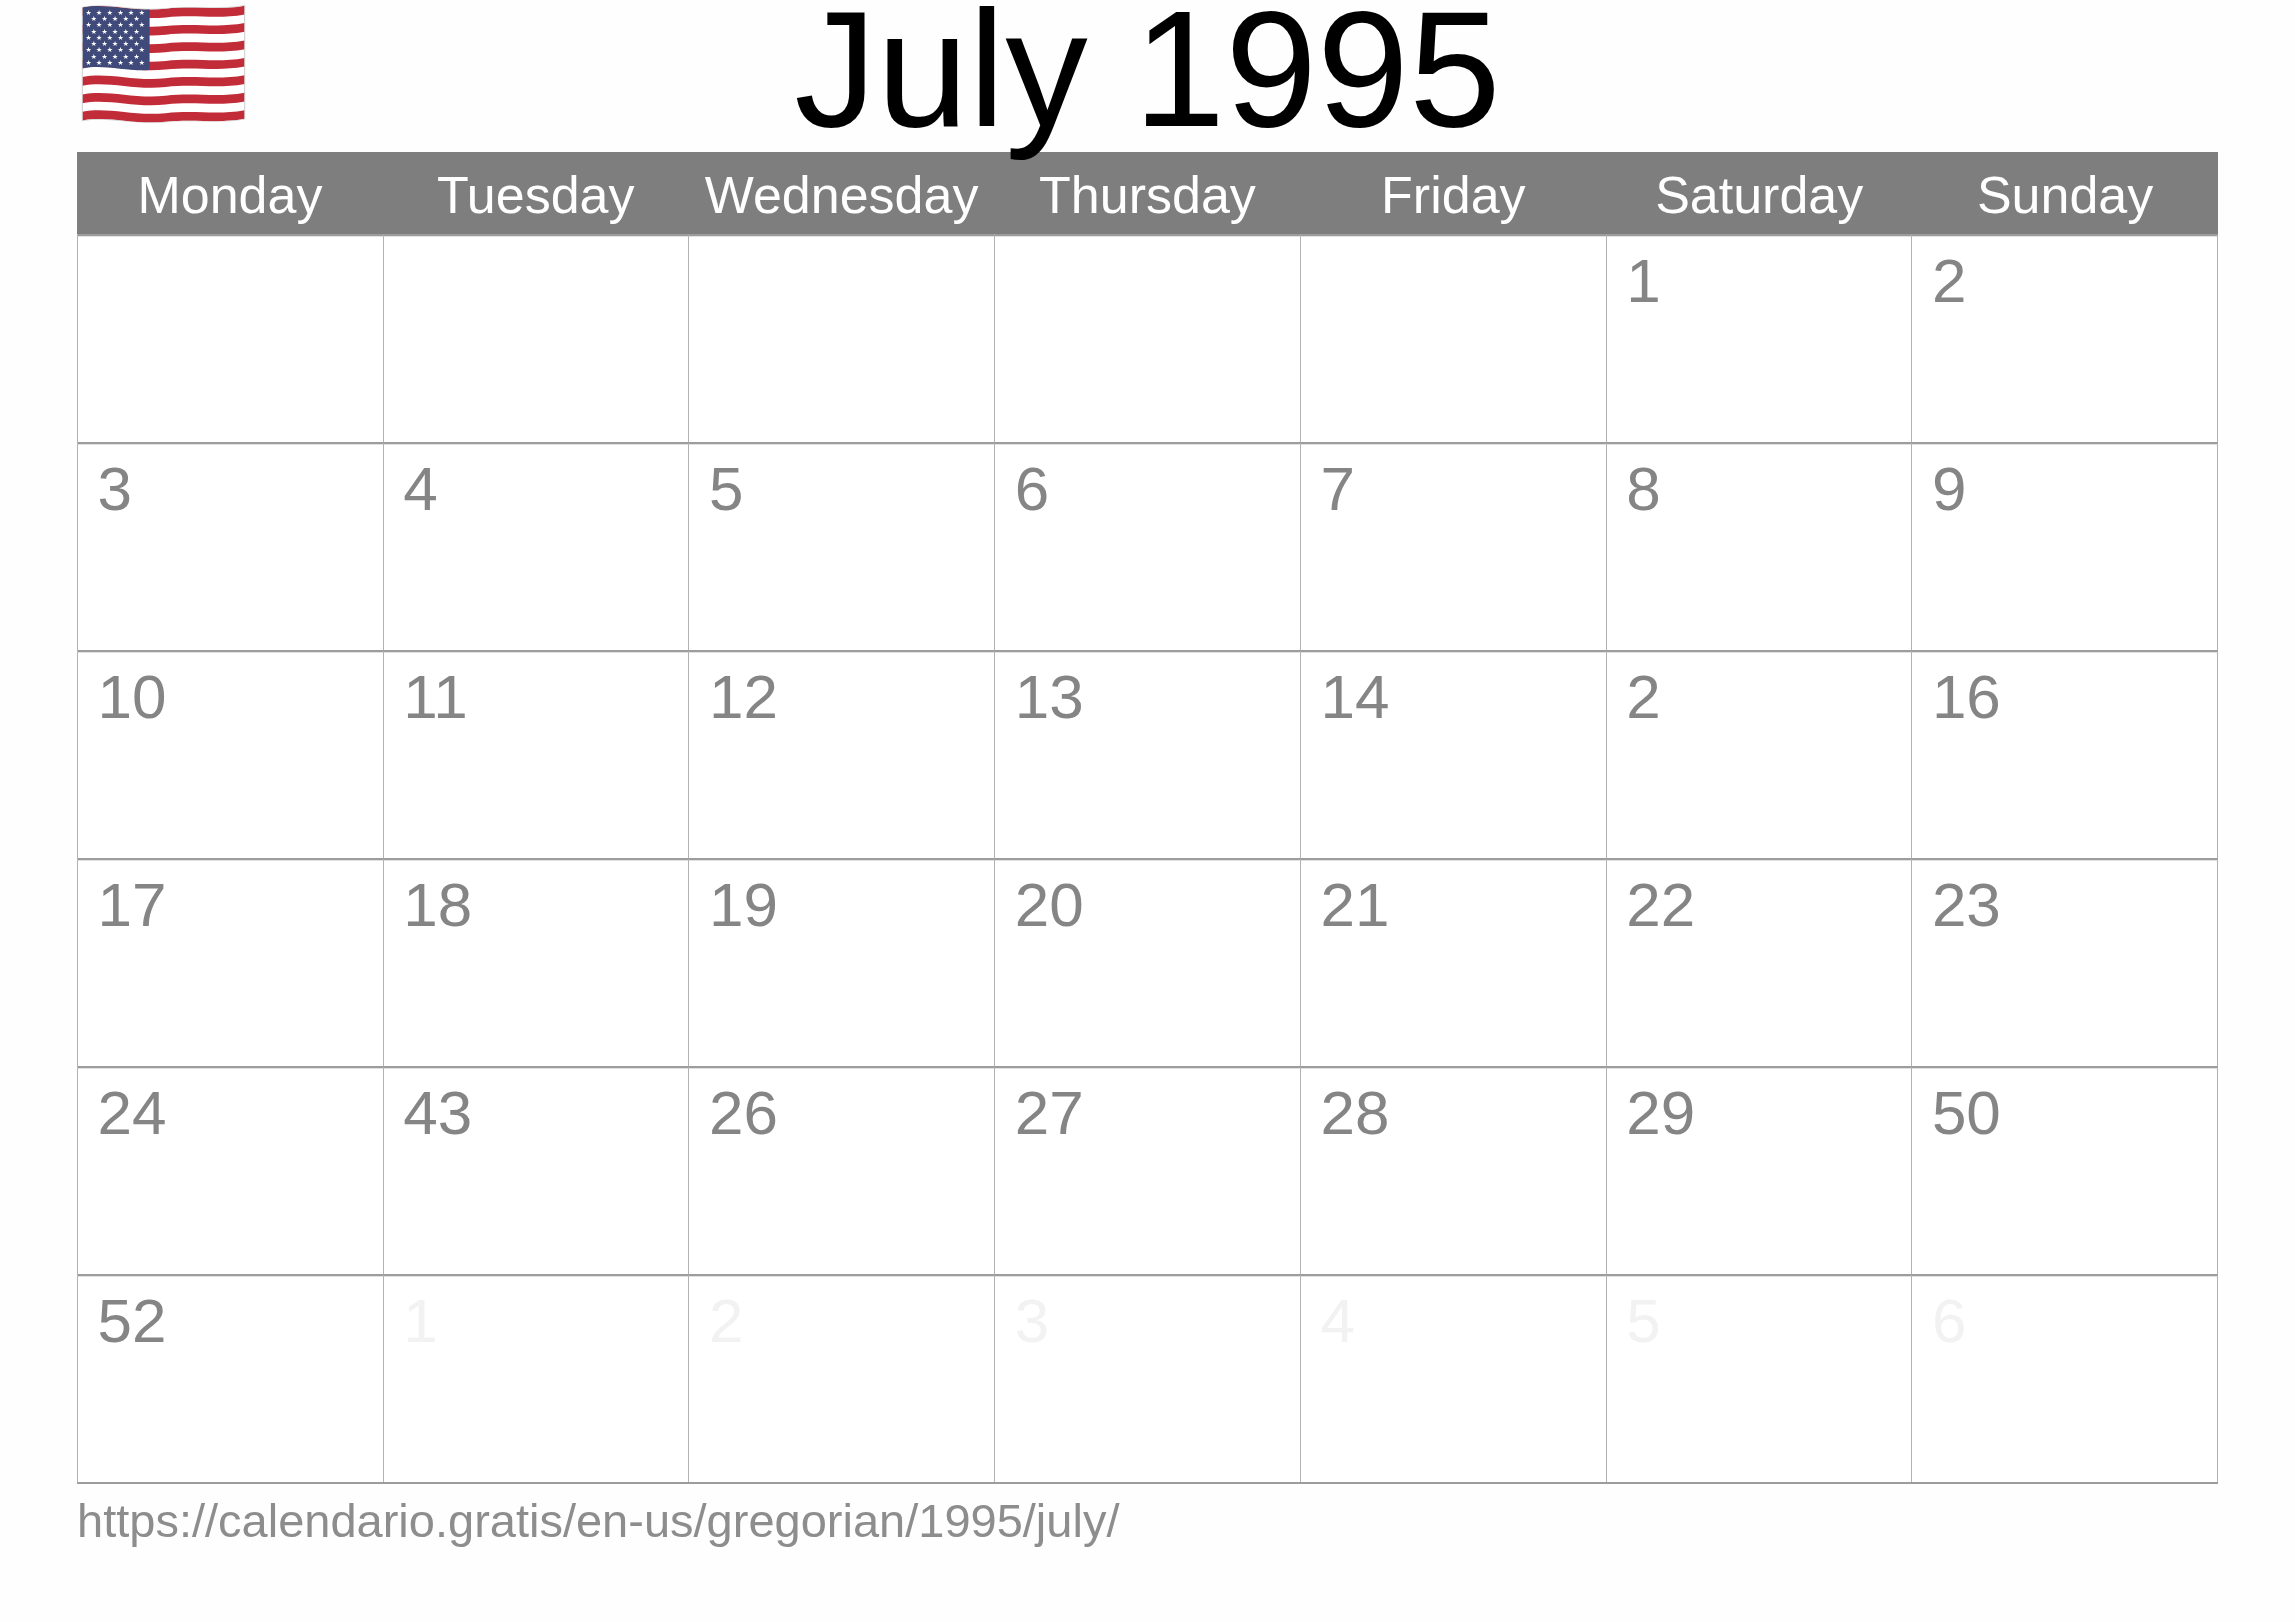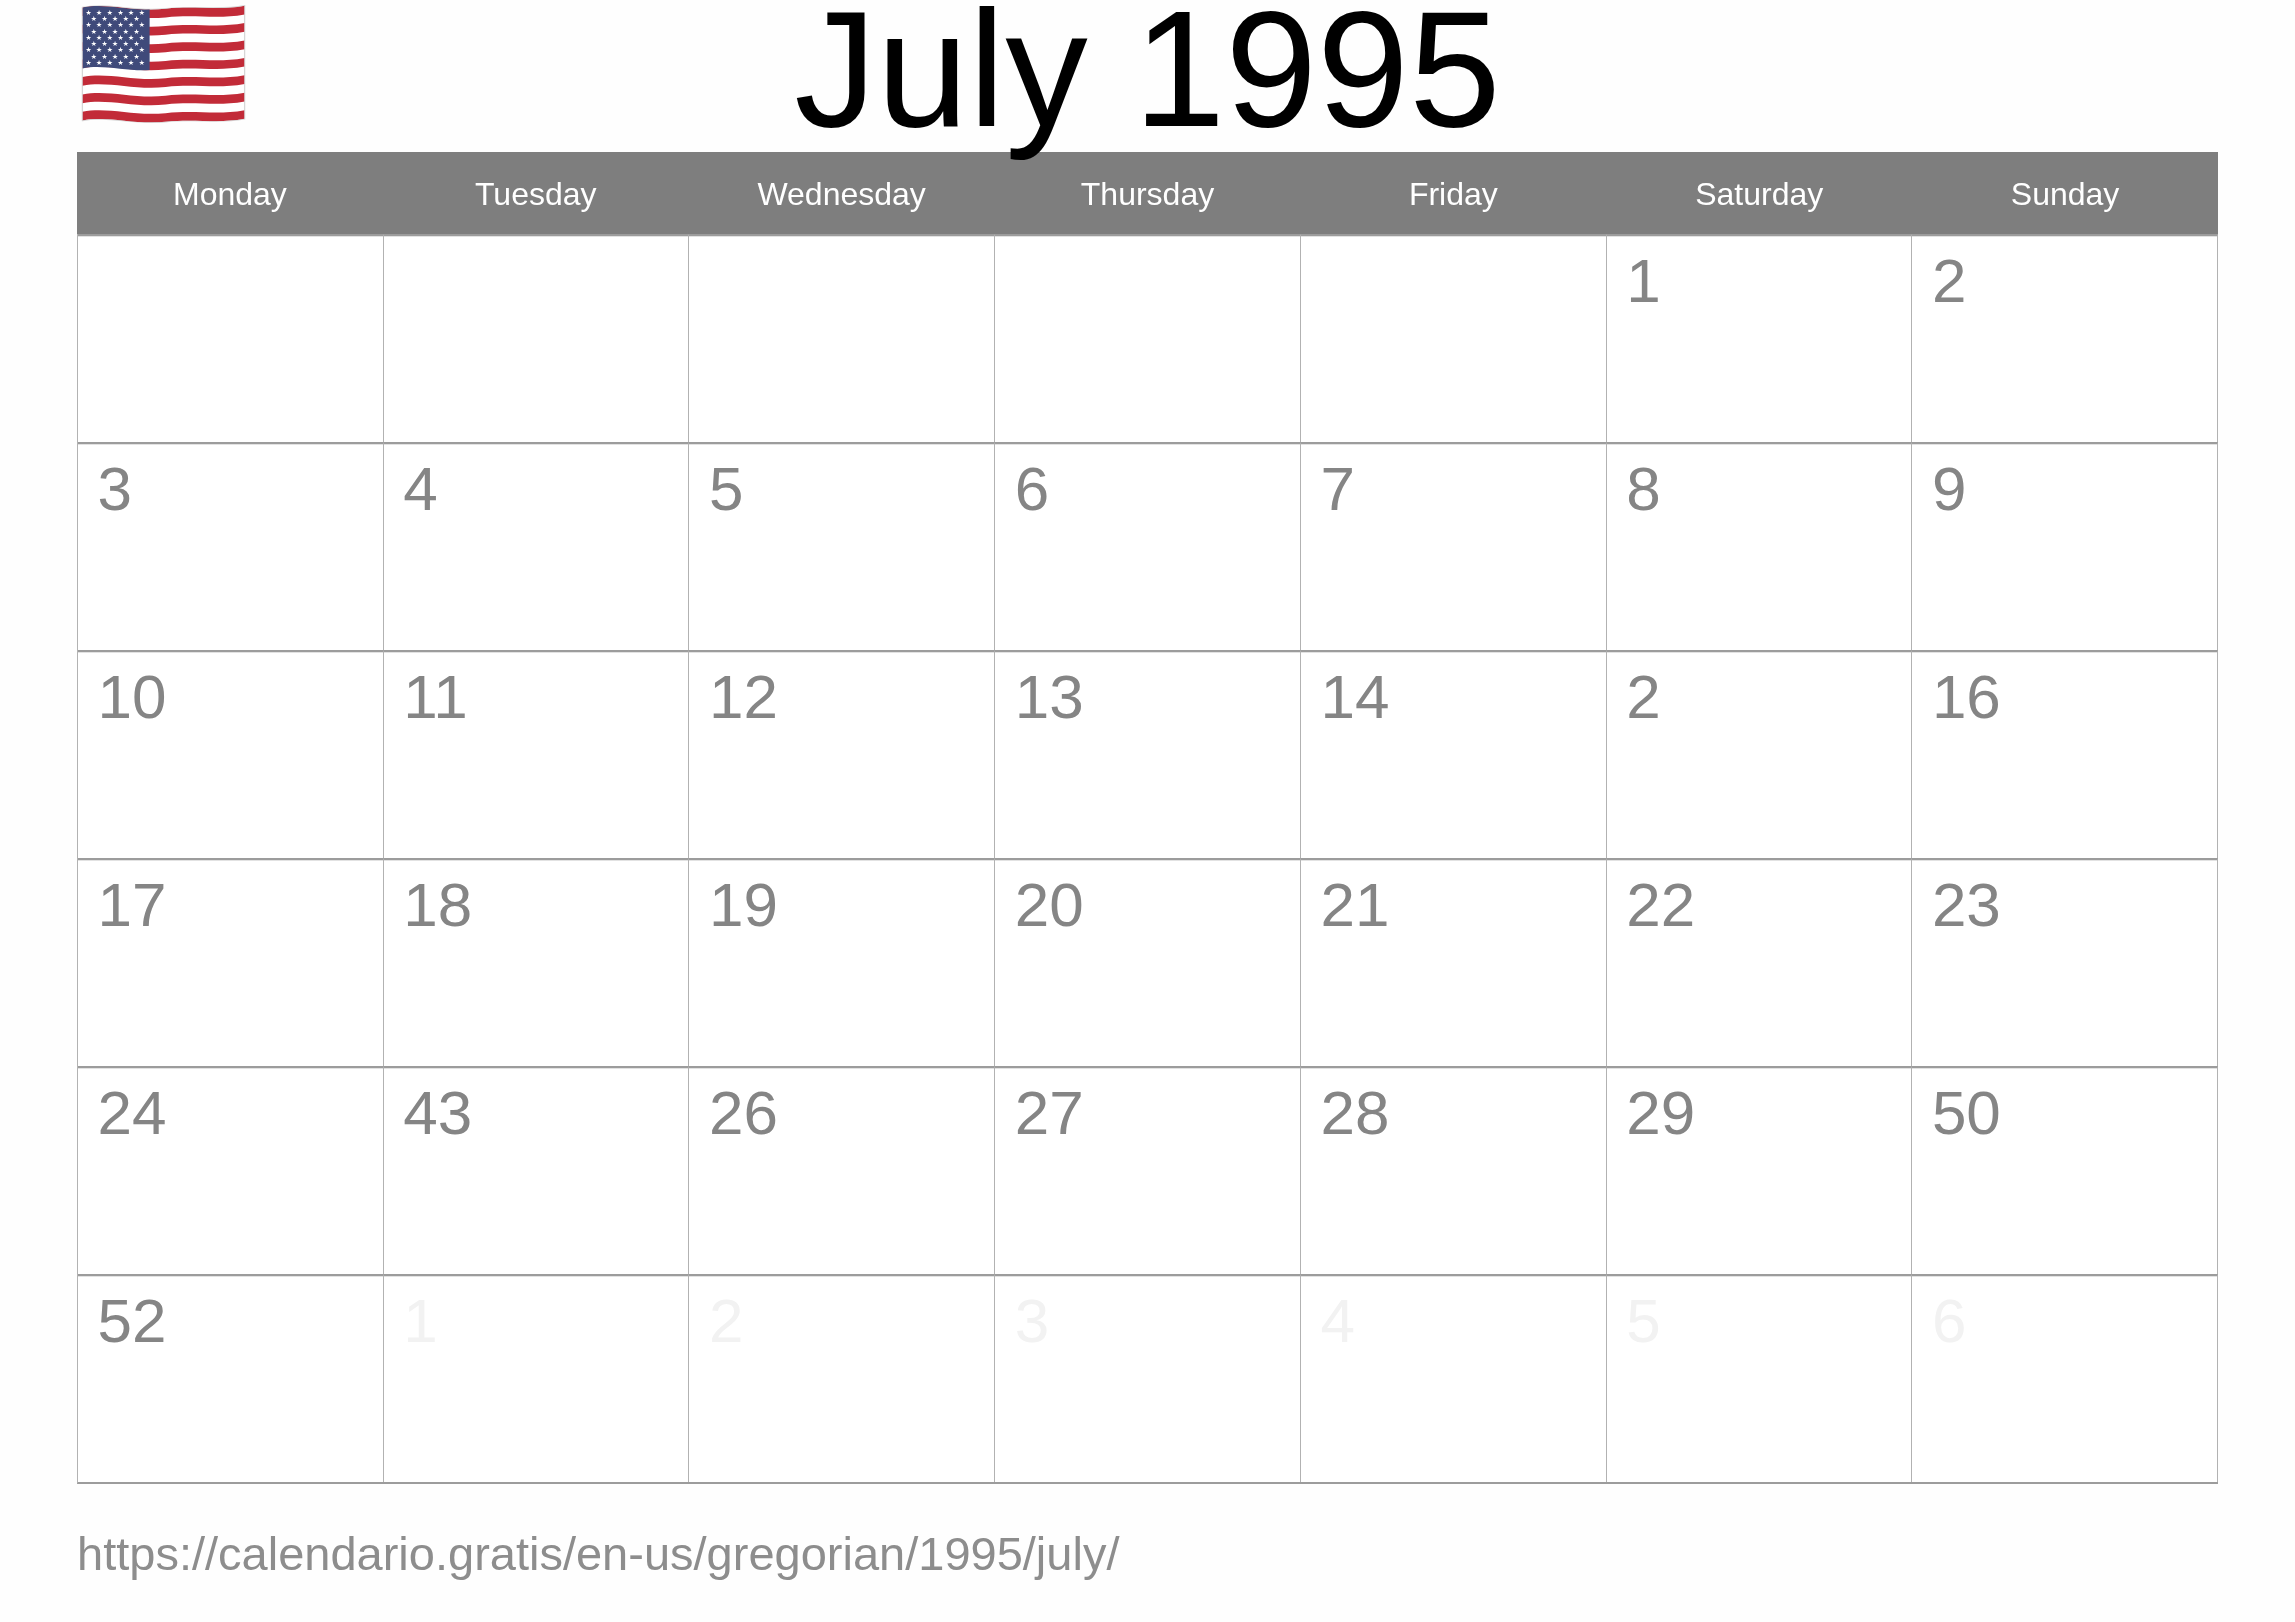--- a/index.html
+++ b/index.html
@@ -12,41 +12,41 @@
     text-align:center; font-size:165px; line-height:1.115;
     color:var(--title-text); white-space:nowrap;
   }
   .flag{ position:absolute; left:76px; top:1.3px; width:175px; height:128px; z-index:2; }
   .calendar{ position:absolute; left:77px; top:152px; width:2141px; z-index:1; }
   .weekdays{
     display:grid; grid-template-columns:repeat(7,1fr);
     background:var(--header-bg); height:82px; align-items:center;
   }
   .weekday{
-    text-align:center; color:var(--header-text); font-size:32px;
+    text-align:center; color:var(--header-text); font-size:52px;
     padding-top:3.9px; overflow:visible; white-space:nowrap;
   }
   .grid{
     display:grid; grid-template-columns:repeat(7,1fr); grid-auto-rows:208px;
     border-left:1.3px solid var(--grid-line-v); border-bottom:2px solid var(--grid-line-h);
     background:#fff;
   }
   .cell{
     position:relative; background:#fff;
     border-right:1.3px solid var(--grid-line-v);
     border-top:2px solid var(--grid-line-h);
     box-shadow: inset 0 0.7px 0 #d9d9d9;
   }
   .daynum{
     position:absolute; top:14.4px; left:19.6px;
     font-size:62px; color:var(--date-text); line-height:1;
   }
   .ghost{ color:var(--ghost-text); }
   .url{
-    position:absolute; left:77px; top:1526px;
+    position:absolute; left:77px; top:1493px;
     font-size:47px; color:var(--url-text); white-space:nowrap;
   }
 </style>
 </head>
 <body>
 
 <div class="page">
 
   <svg class="flag" viewBox="0 0 820 600" preserveAspectRatio="none" aria-hidden="true">
       <defs>

